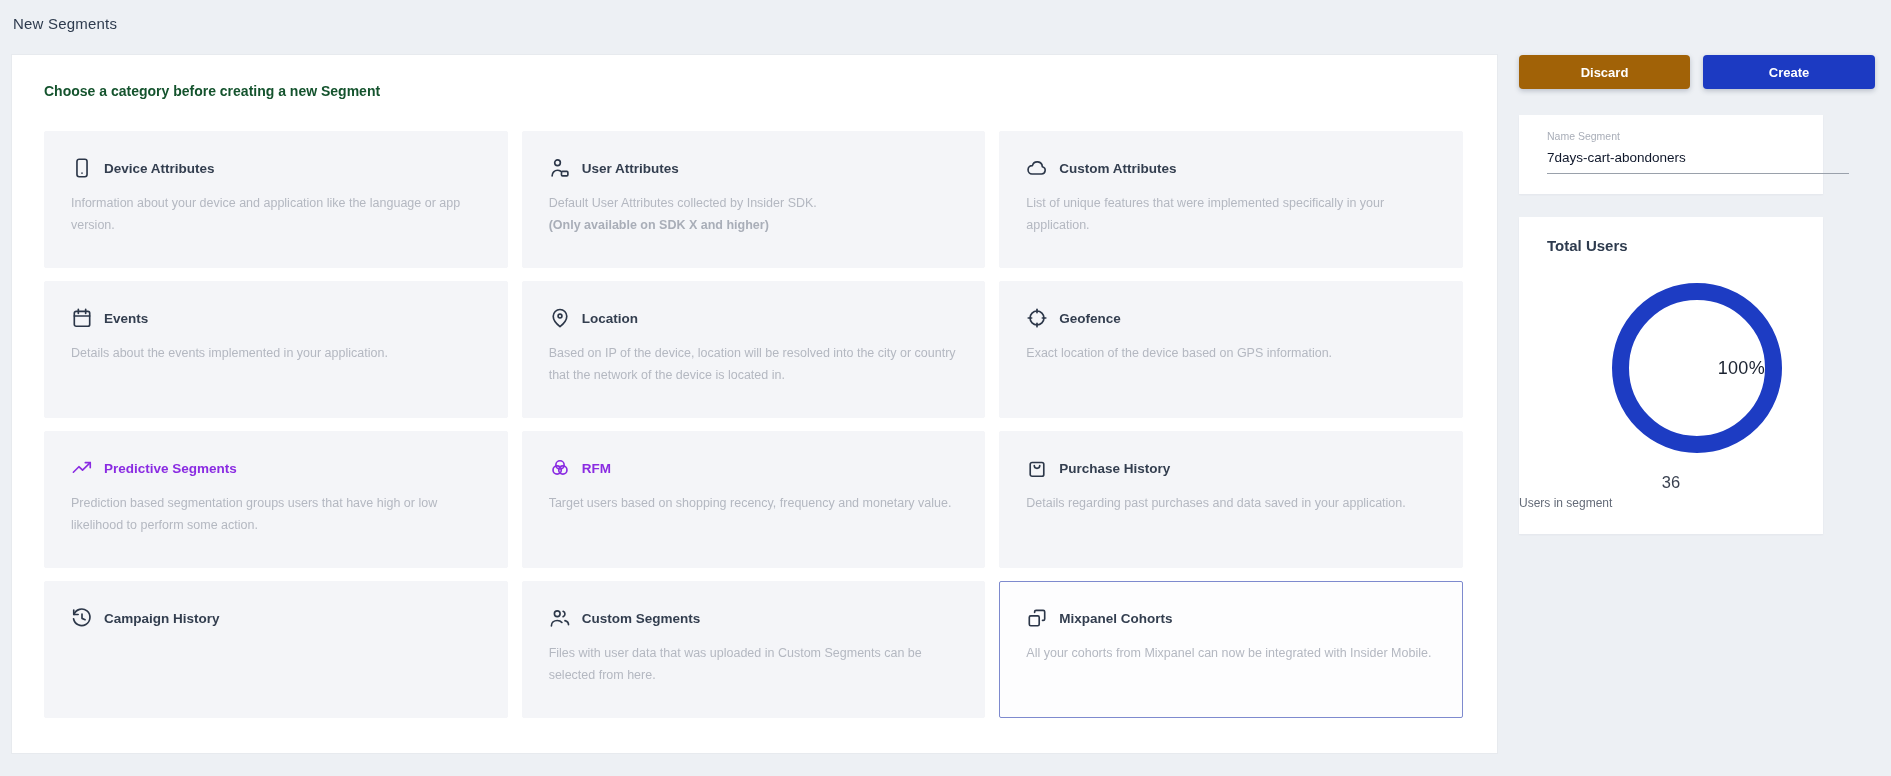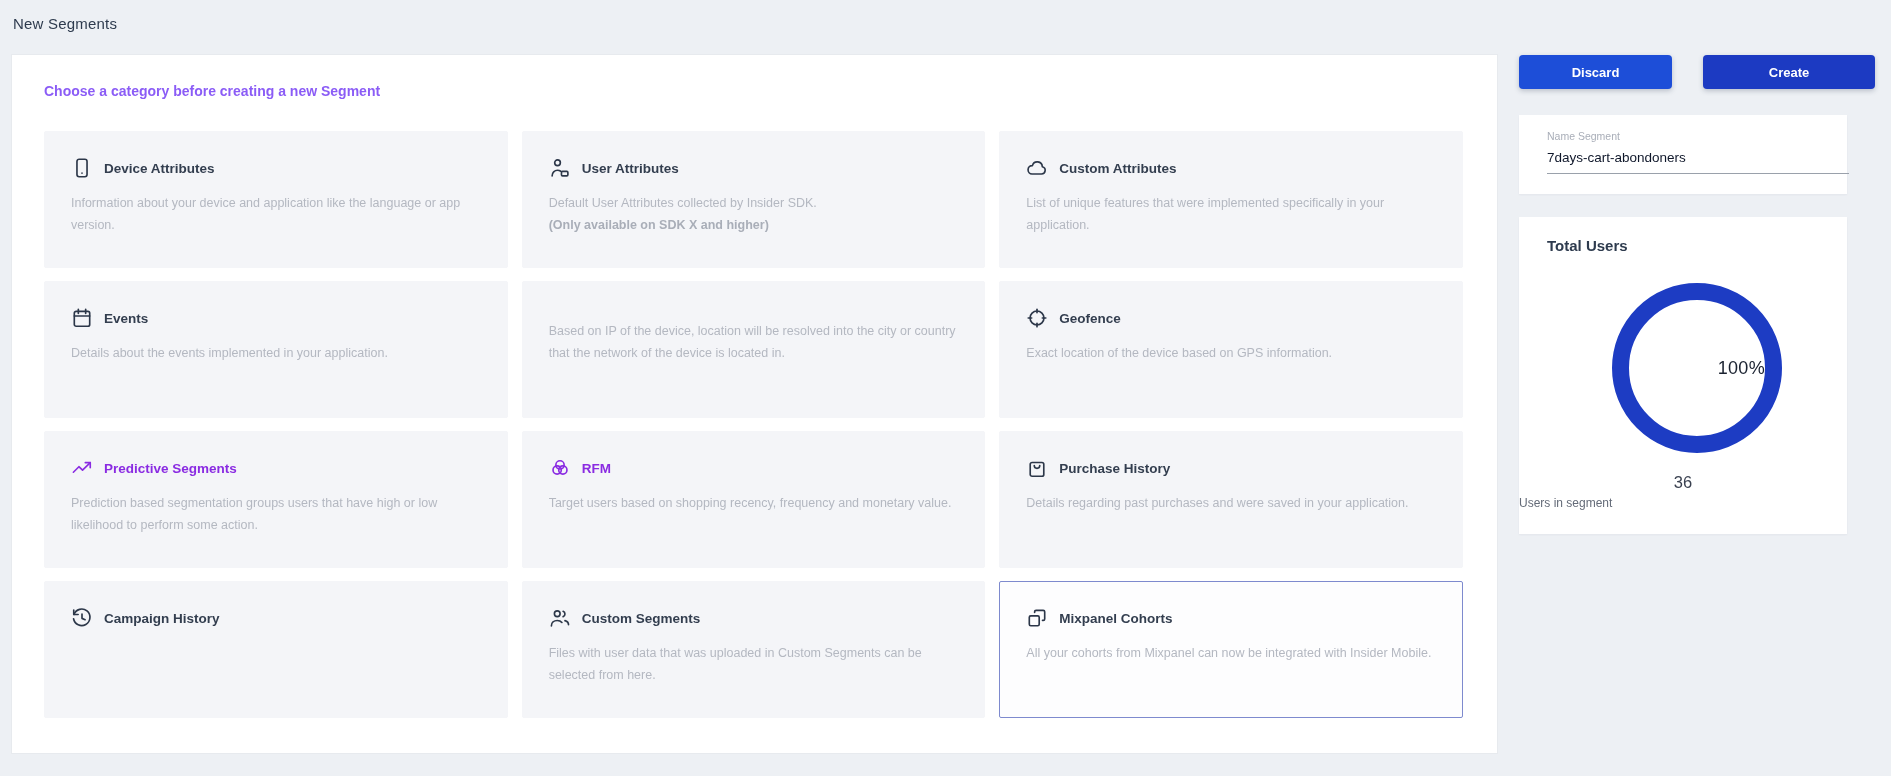--- a/index.html
+++ b/index.html
@@ -15,21 +15,21 @@
     position:absolute; left:13px; top:15px;
     font-size:15px; font-weight:400; color:#2e3b4e; letter-spacing:.2px;
   }
   .main-panel {
     position:absolute; left:11px; top:54px;
     width:1487px; height:700px;
     background:#ffffff; border:1px solid #e7eaee;
   }
   .panel-subtitle {
     position:absolute; left:32px; top:28px;
-    font-size:14px; font-weight:700; color:#8b5cf6;
+    font-size:14px; font-weight:700; color:#14532d;
   }
   .category-grid {
     position:absolute; left:32px; top:76px; width:1419px;
     display:grid; grid-template-columns:repeat(3,1fr);
     grid-auto-rows:137px; gap:13px 14px;
   }
   .card {
     background:#f4f5f8; border:1px solid #f4f5f8; border-radius:2px;
     padding:25px 26px; cursor:pointer;
   }
@@ -44,25 +44,25 @@
     max-width:430px;
   }
   .card-desc b { font-weight:700; color:#a9aeb8; }
 
   .btn {
     position:absolute; top:55px; height:34px; border:none; border-radius:4px;
     color:#ffffff; font-family:"Liberation Sans",sans-serif;
     font-size:13px; font-weight:700; cursor:pointer;
     box-shadow:0 2px 5px rgba(40,50,80,.25);
   }
-  .btn-discard { left:1519px; width:153px; background:#1d4ed8; }
+  .btn-discard { left:1519px; width:171px; background:#a16207; }
   .btn-create { left:1703px; width:172px; background:#1c3ac2; }
 
   .side-card {
-    position:absolute; left:1519px; width:328px; background:#ffffff;
+    position:absolute; left:1519px; width:304px; background:#ffffff;
     box-shadow:0 1px 2px rgba(30,40,70,.05);
   }
   .name-card { top:115px; height:79px; padding:15px 28px; }
   .name-label { font-size:10.5px; color:#a9aeb8; }
   .name-input {
     margin-top:8px; width:302px; padding-bottom:8px;
     border:none; outline:none; background:transparent;
     border-bottom:1px solid #9aa1ab;
     font-family:"Liberation Sans",sans-serif;
     font-size:13.5px; color:#0f172a;
@@ -137,20 +137,29 @@
               <line x1="8" y1="2.6" x2="8" y2="7"></line>
               <line x1="16" y1="2.6" x2="16" y2="7"></line>
               <line x1="3.6" y1="9.8" x2="20.4" y2="9.8"></line>
             </svg>
           </span>
           <span class="card-title">Events</span>
         </div>
         <div class="card-desc">Details about the events implemented in your application.</div>
       </div>
       <div class="card">
+        <div class="card-head">
+          <span class="card-icon">
+            <svg viewBox="0 0 24 24" fill="none" stroke="currentColor" stroke-width="1.8" stroke-linecap="round" stroke-linejoin="round">
+              <path d="M12 21.4S4.6 15.7 4.6 10.1a7.4 7.4 0 1 1 14.8 0c0 5.6-7.4 11.3-7.4 11.3z"></path>
+              <circle cx="12" cy="9.9" r="2.1"></circle>
+            </svg>
+          </span>
+          <span class="card-title">Location</span>
+        </div>
         <div class="card-desc">Based on IP of the device, location will be resolved into the city or country that the network of the device is located in.</div>
       </div>
       <div class="card">
         <div class="card-head">
           <span class="card-icon">
             <svg viewBox="0 0 24 24" fill="none" stroke="currentColor" stroke-width="1.8" stroke-linecap="round" stroke-linejoin="round">
               <circle cx="12" cy="12" r="7.6"></circle>
               <line x1="12" y1="2.4" x2="12" y2="6.2"></line>
               <line x1="12" y1="17.8" x2="12" y2="21.6"></line>
               <line x1="2.4" y1="12" x2="6.2" y2="12"></line>
@@ -189,21 +198,21 @@
       <div class="card">
         <div class="card-head">
           <span class="card-icon">
             <svg viewBox="0 0 24 24" fill="none" stroke="currentColor" stroke-width="1.8" stroke-linecap="round" stroke-linejoin="round">
               <rect x="4.6" y="6" width="14.8" height="15" rx="2"></rect>
               <path d="M9 9.4a3 3 0 0 0 6 0"></path>
             </svg>
           </span>
           <span class="card-title">Purchase History</span>
         </div>
-        <div class="card-desc">Details regarding past purchases and were saved in your application.</div>
+        <div class="card-desc">Details regarding past purchases and data saved in your application.</div>
       </div>
       <div class="card">
         <div class="card-head">
           <span class="card-icon">
             <svg viewBox="0 0 24 24" fill="none" stroke="currentColor" stroke-width="1.8" stroke-linecap="round" stroke-linejoin="round">
               <path d="M3.2 8.2a9 9 0 1 1-.4 4.6"></path>
               <polyline points="3,3.4 3,8.2 7.8,8.2"></polyline>
               <polyline points="12,7.6 12,12.4 15.4,13.8"></polyline>
             </svg>
           </span>

